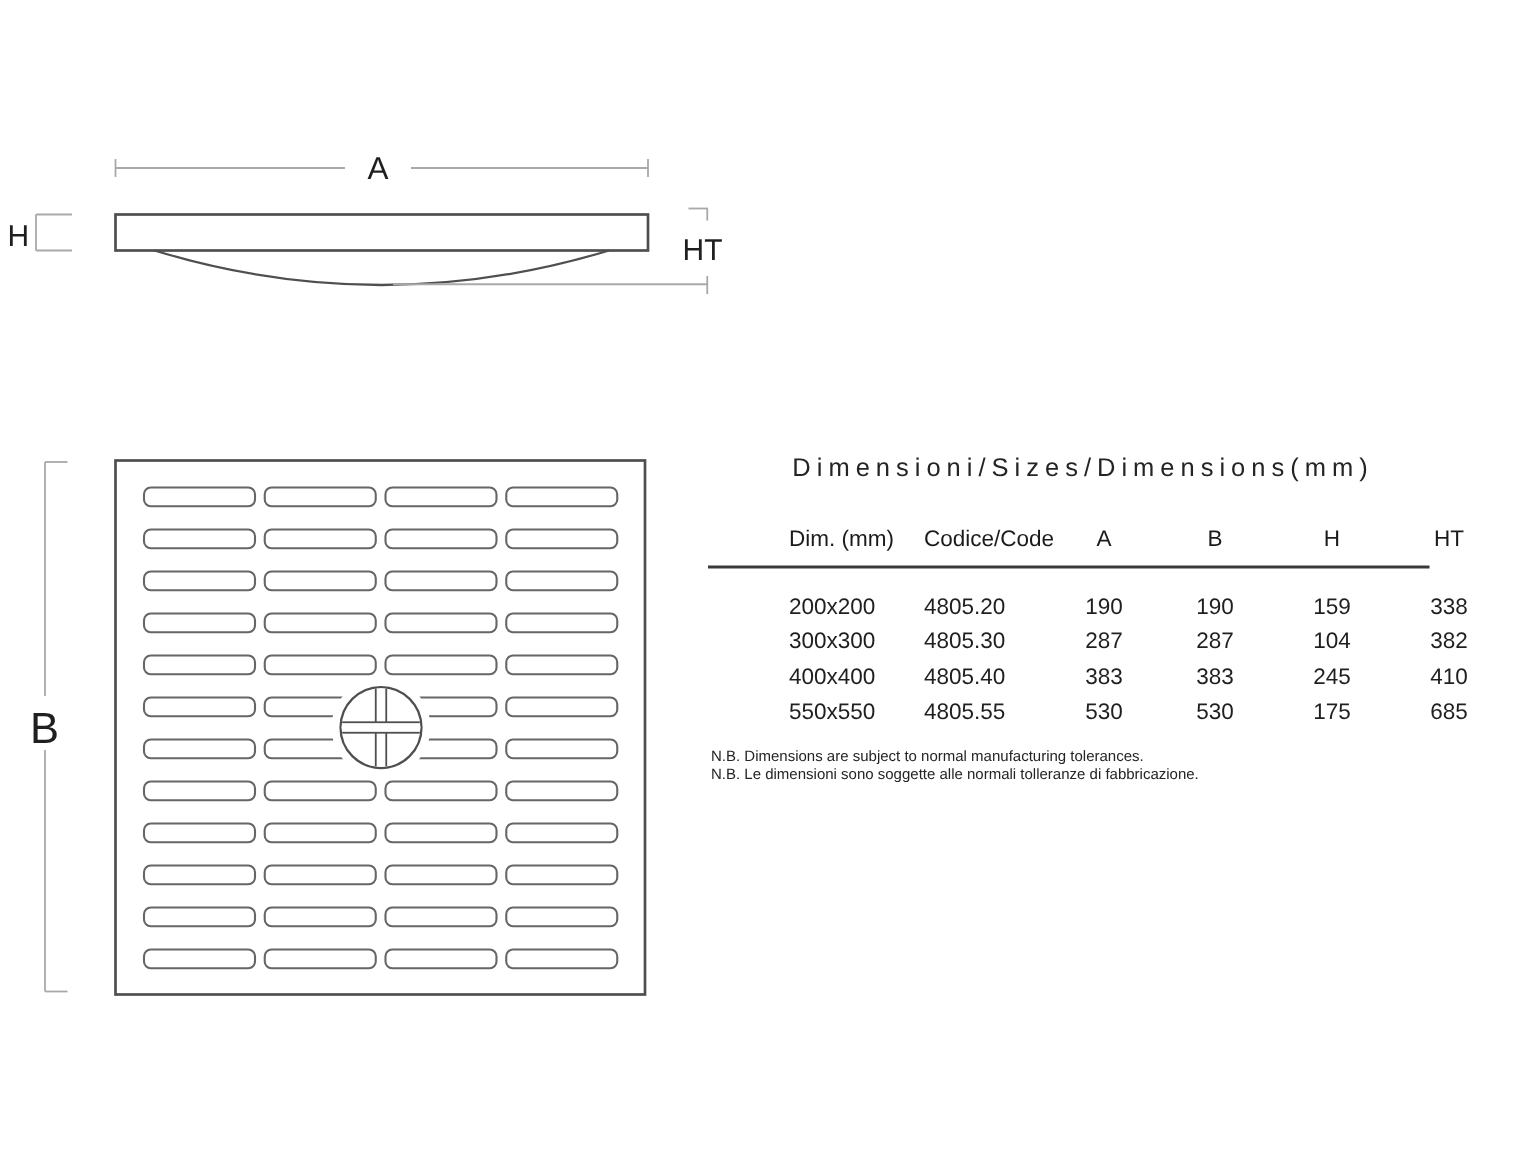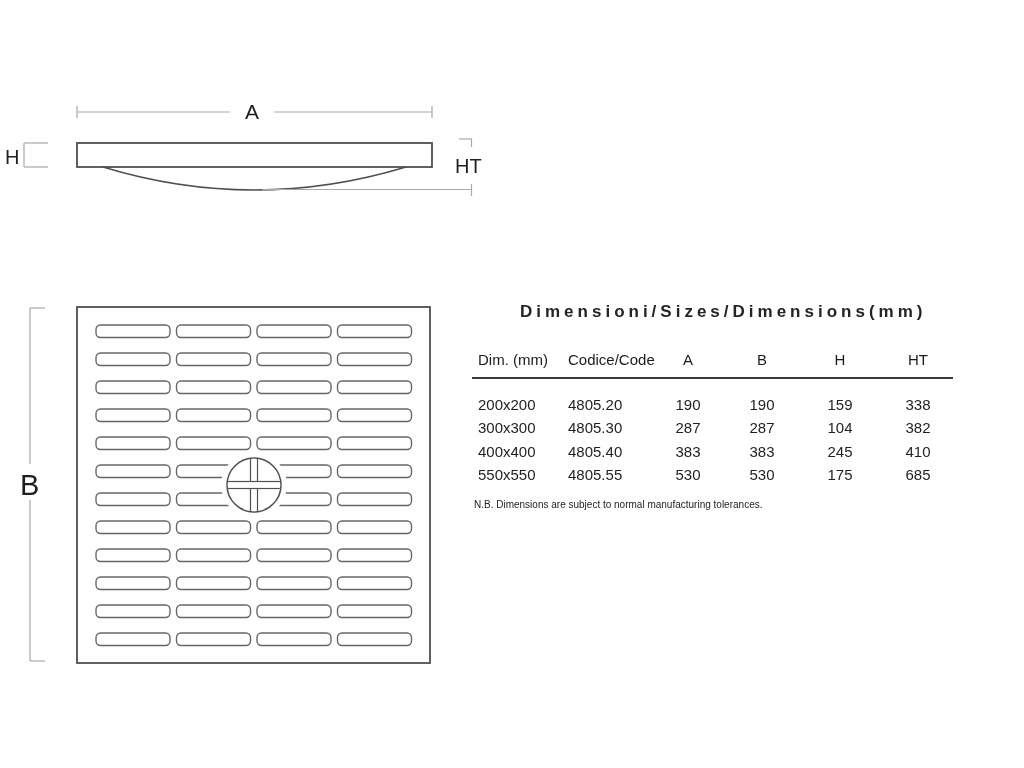--- a/index.html
+++ b/index.html
@@ -15,29 +15,30 @@
   .drawing-svg { position: absolute; left: 0; top: 0; width: 1024px; height: 768px; }
 
   .dim-label { fill: #1f1f1f; font-family: "Liberation Sans", sans-serif; }
 
   
   .tbl { position: absolute; left: 470px; top: 300px; width: 500px; height: 250px; }
 
   .t-title {
     position: absolute; left: 50px; top: 2px; width: 404px;
     text-align: center;
-    font-size: 17px; font-weight: bold; letter-spacing: 4px;
+    font-size: 17px; font-weight: normal; letter-spacing: 4px;
     color: #242424; white-space: nowrap;
   }
 
   .t-grid {
     display: grid;
     grid-template-columns: 90px 85px 70px 78px 78px 78px;
     padding-left: 8px;
     font-size: 15px;
+    margin-left: 48px;
   }
   .t-grid .c1, .t-grid .c2 { text-align: left; }
   .t-grid .c3, .t-grid .c4, .t-grid .c5, .t-grid .c6 { text-align: center; }
 
   .t-header { position: absolute; left: 0; top: 51px; width: 487px; color: #1b1b1b; }
 
   .t-rule {
     position: absolute; left: 2px; top: 77px; width: 481px; height: 2px;
     background: #3a3a3a;
   }
@@ -206,16 +207,17 @@
         <span class="c2">4805.55</span>
         <span class="c3">530</span>
         <span class="c4">530</span>
         <span class="c5">175</span>
         <span class="c6">685</span>
       </div>
     </div>
 
     <div class="t-notes">
       <div>N.B. Dimensions are subject to normal manufacturing tolerances.</div>
+      <div>N.B. Le dimensioni sono soggette alle normali tolleranze di fabbricazione.</div>
     </div>
   </div>
 
 </div>
 
 </body></html>

